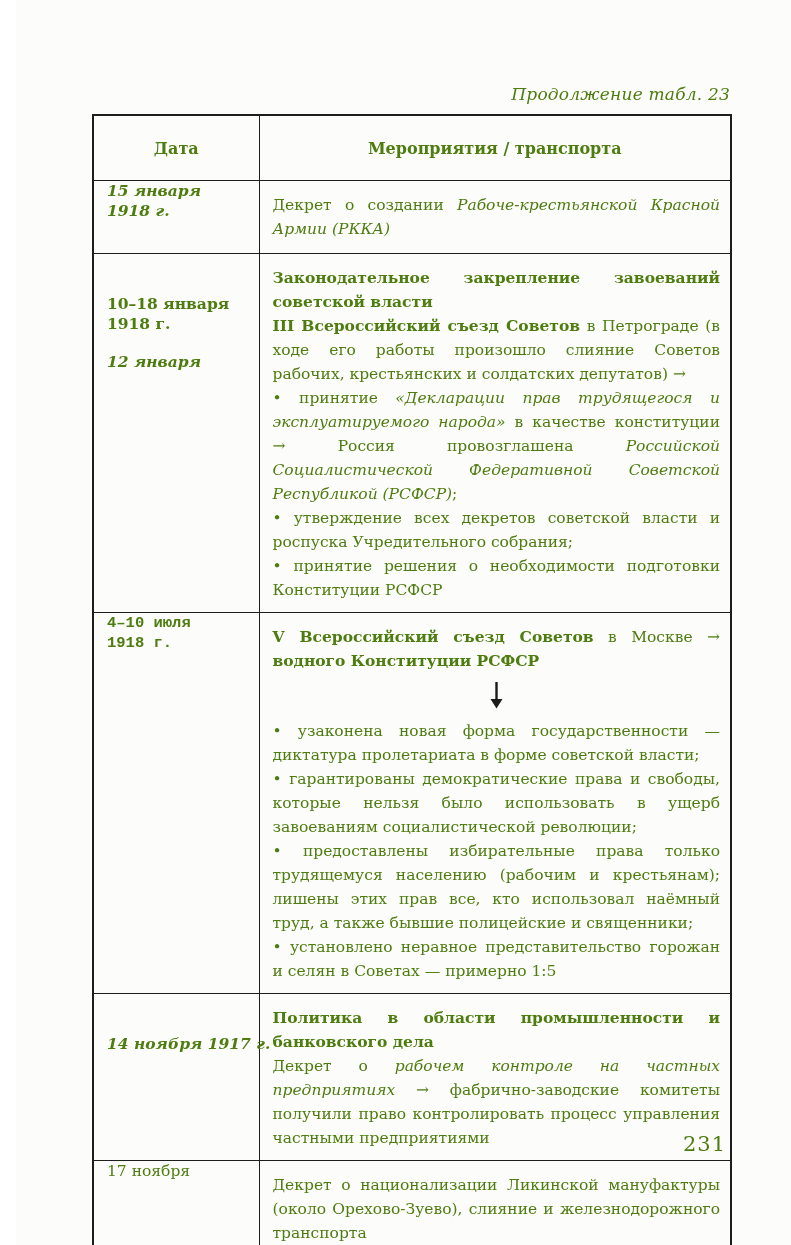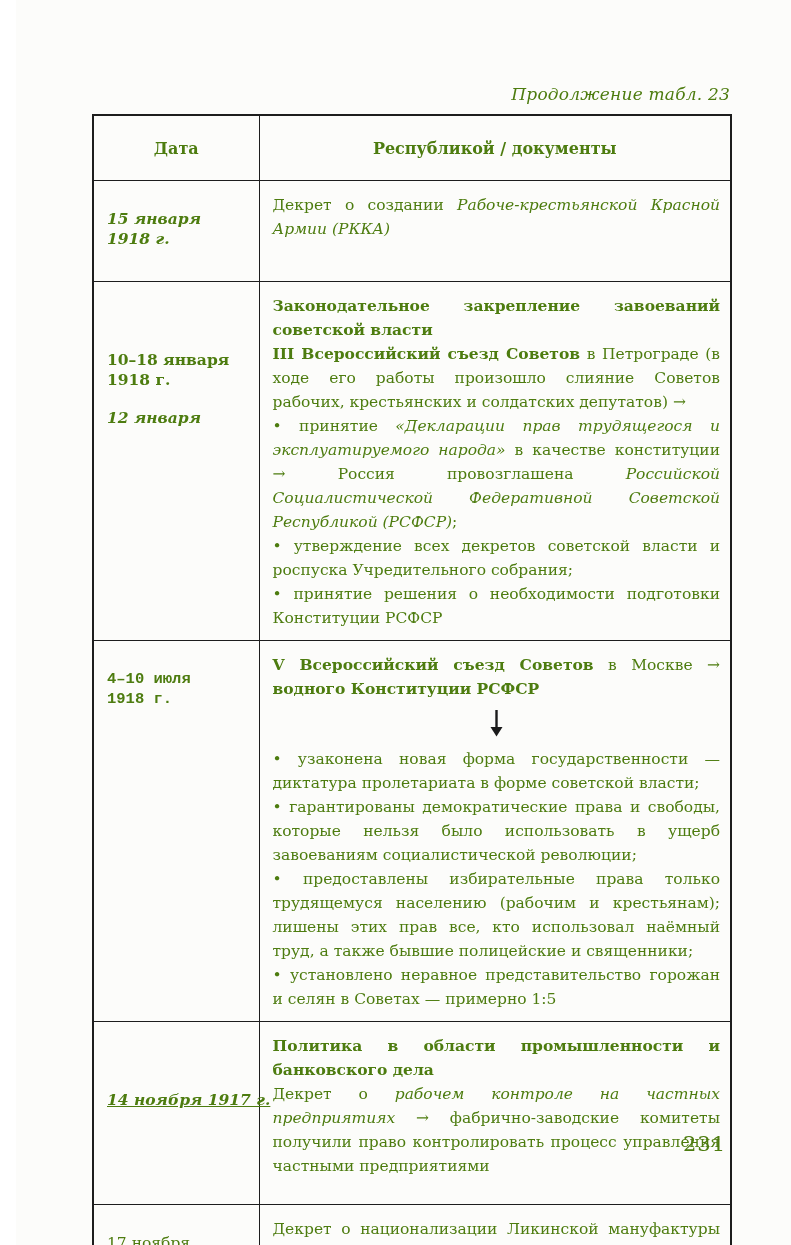--- a/index.html
+++ b/index.html
@@ -21,21 +21,21 @@
   }
   .main-table th,.main-table td{
     border:1.5px solid #1d1d1d;vertical-align:top;
   }
   .main-table th{
     height:36px;vertical-align:middle;text-align:center;
     font-size:16px;font-weight:bold;padding:14px 4px;
   }
   col.col-date{width:166px;}
   td.date-cell{
-    padding:28px 6px 10px 13px;
+    padding:0 6px 10px 13px;
     font-size:15.5px;line-height:20px;
   }
   .date-block{white-space:nowrap;}
   .date-block.bold{font-weight:bold;}
   .date-block.bold-italic{font-weight:bold;font-style:italic;}
   td.content-cell{
     padding:12px 10px 10px 13px;
     font-size:15.5px;line-height:24px;
     text-align:justify;
   }
@@ -57,21 +57,21 @@
   <div class="continuation-header">Продолжение табл. 23</div>
 
   <table class="main-table">
     <colgroup>
       <col class="col-date">
       <col class="col-content">
     </colgroup>
     <thead>
       <tr>
         <th>Дата</th>
-        <th>Республикой / документы</th>
+        <th>Мероприятия / транспорта</th>
       </tr>
     </thead>
     <tbody id="table-body">
         <tr>
           <td class="date-cell" style="height: 62px;">
             <div class="date-block bold-italic">15 января<br>1918 г.</div>
           </td>
           <td class="content-cell">
             <p class="para"><span>Декрет о создании </span><span class="i">Рабоче-крестьянской Красной Армии (РККА)</span></p>
           </td>
@@ -101,21 +101,21 @@
     <polygon points="1.5,17 13.5,17 7.5,26.5" fill="#1b1b1b"></polygon>
   </svg>
 </div>
             <p class="para"><span>• узаконена новая форма государственности — диктатура пролетариата в форме советской власти;</span></p>
             <p class="para"><span>• гарантированы демократические права и свободы, которые нельзя было использовать в ущерб завоеваниям социалистической революции;</span></p>
             <p class="para"><span>• предоставлены избирательные права только трудящемуся населению (рабочим и крестьянам); лишены этих прав все, кто использовал наёмный труд, а также бывшие полицейские и священники;</span></p>
             <p class="para"><span>• установлено неравное представительство горожан и селян в Советах — примерно 1:5</span></p>
           </td>
         </tr>
         <tr>
-          <td class="date-cell" style="height: 144px; text-decoration: underline;">
+          <td class="date-cell" style="height: 144px;">
             <div class="date-block bold-italic" style="margin-top: 40px;">14 ноября 1917 г.</div>
           </td>
           <td class="content-cell">
             <p class="para"><span class="b">Политика в области промышленности и банковского дела</span></p>
             <p class="para"><span>Декрет о </span><span class="i">рабочем контроле на частных предприятиях</span><span> → фабрично-заводские комитеты получили право контролировать процесс управления частными предприятиями</span></p>
           </td>
         </tr>
         <tr>
           <td class="date-cell" style="height: 83px;">
             <div class="date-block normal">17 ноября</div>

